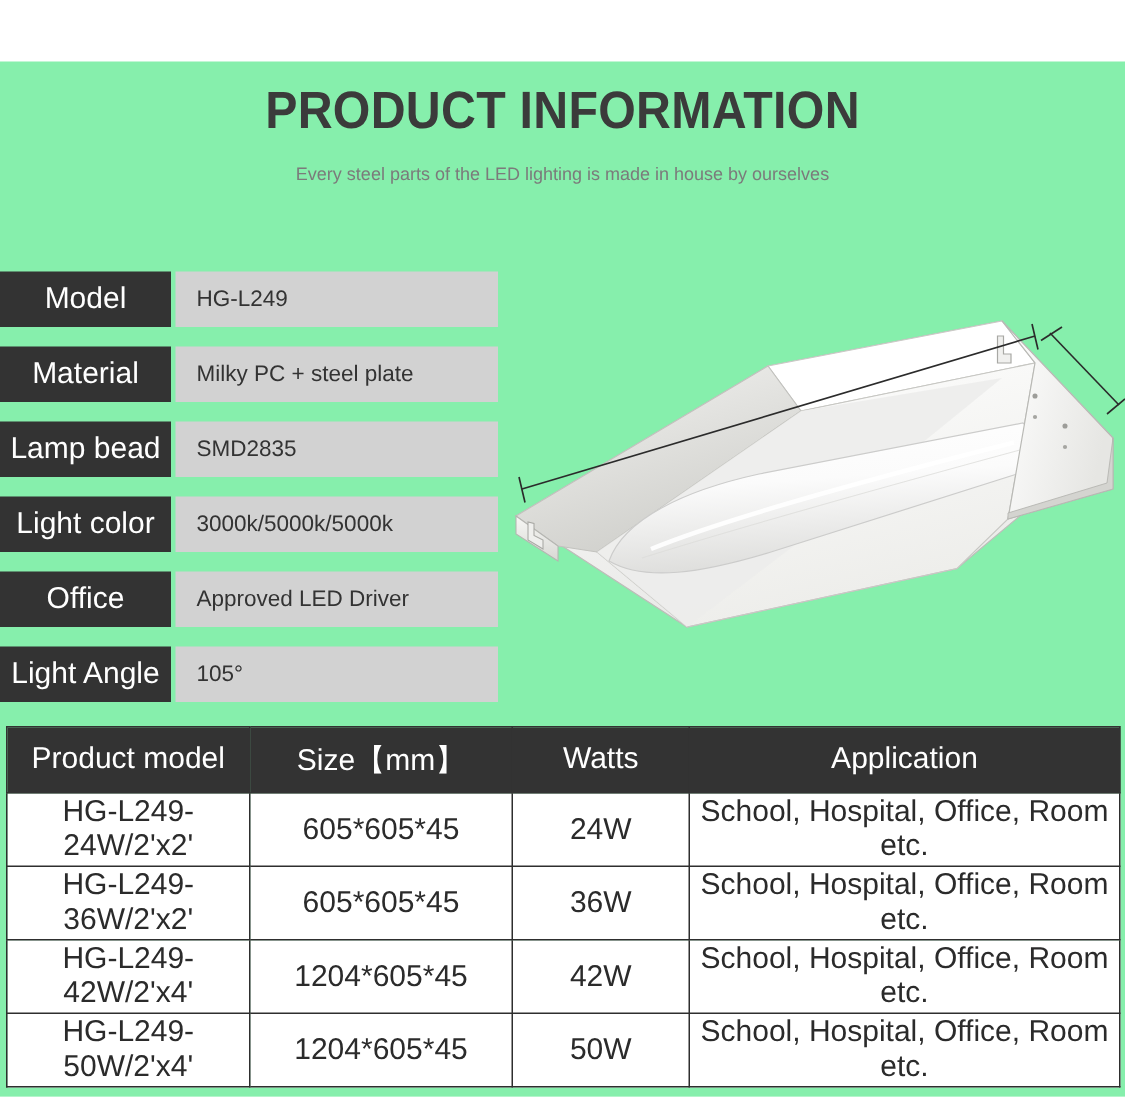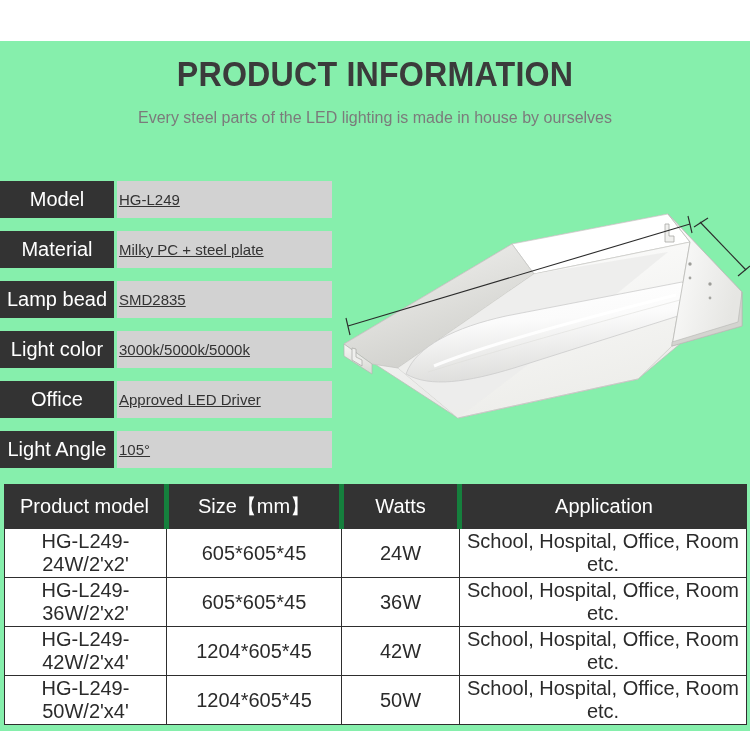--- a/index.html
+++ b/index.html
@@ -30,21 +30,21 @@
     color: #3b3b3b;
     transform: scaleX(0.92);
     transform-origin: center top;
     white-space: nowrap;
   }
   .subtitle {
     position: absolute;
     left: 0; top: 68px;
     width: 750px;
     text-align: center;
-    font-size: 16px;
+    font-size: 12px;
     color: #7b7b7b;
     white-space: nowrap;
   }
 
   
   .spec-list {
     position: absolute;
     left: 0; top: 140px;
     width: 340px;
   }
@@ -68,22 +68,21 @@
   .spec-val {
     position: absolute;
     left: 117px; top: 0;
     width: 215px;
     height: 37px;
     background: #d2d2d2;
     color: #333333;
     font-size: 15px;
     display: flex;
     align-items: center;
-    padding-left: 2px;
-    text-decoration: underline;
+    padding-left: 14px;
   }
 
   
   .product-figure {
     position: absolute;
     left: 338px; top: 155px;
     width: 412px;
     height: 275px;
   }
   .product-figure svg { display: block; }
@@ -114,21 +113,21 @@
     font-size: 20px;
     color: #2b2b2b;
     font-weight: normal;
   }
   .spec-table thead th {
     background: #333333;
     color: #ffffff;
     height: 44px;
     border-color: #333333;
   }
-  .spec-table thead th + th { border-left: 5px solid #15803d; }
+  .spec-table thead th + th { border-left: 1px solid #15803d; }
   .spec-table tbody td { height: 49px; background: #ffffff; }
   .col-model { width: 162px; }
   .col-size  { width: 175px; }
   .col-watts { width: 118px; }
   .col-app   { width: 287px; }
 </style>
 </head>
 <body>
 
 <div class="page">

